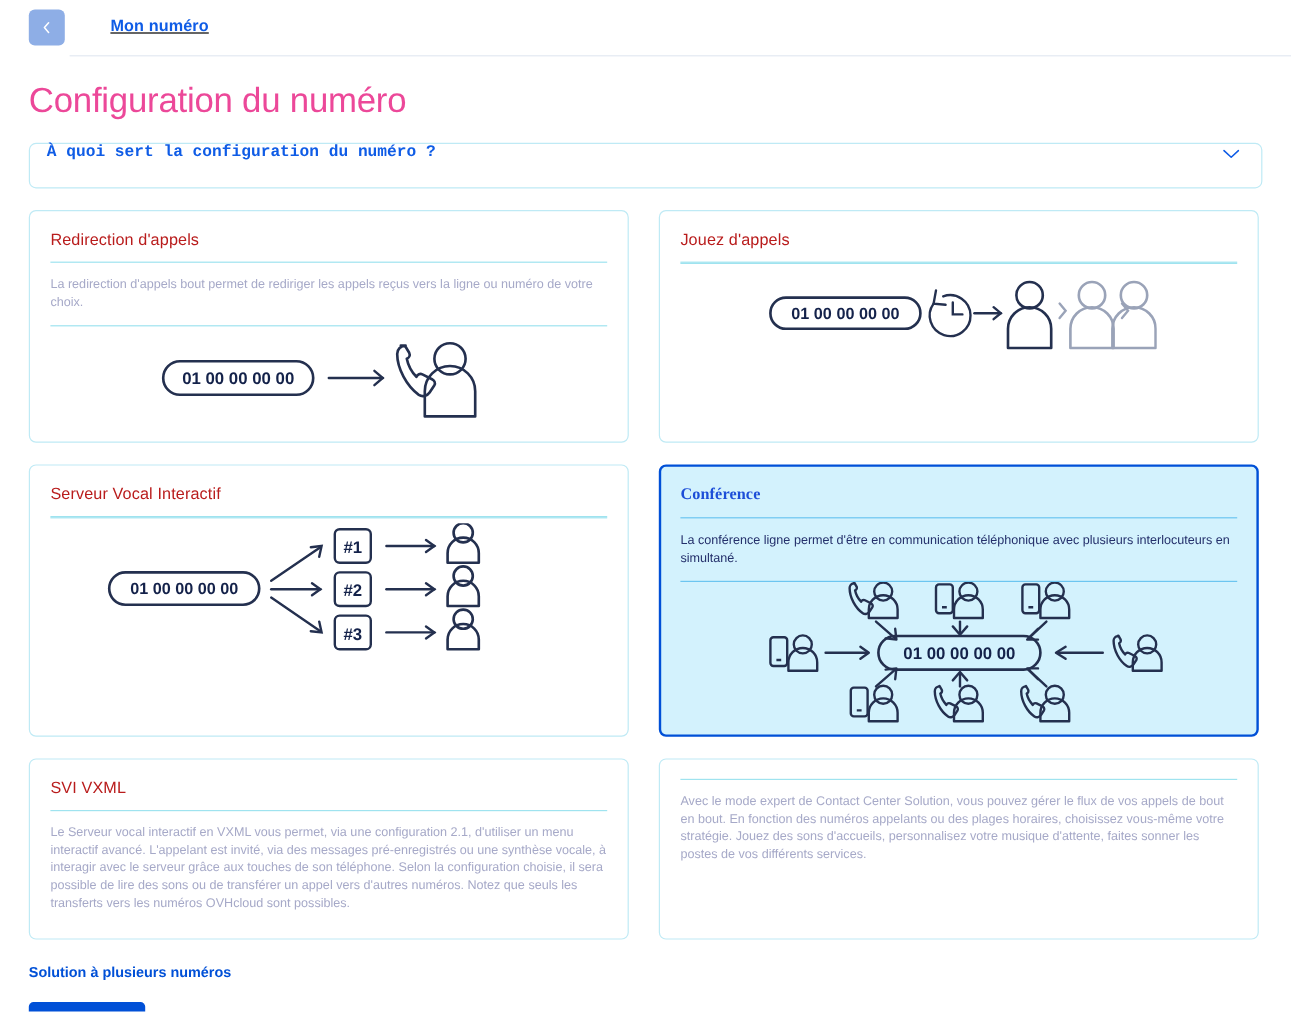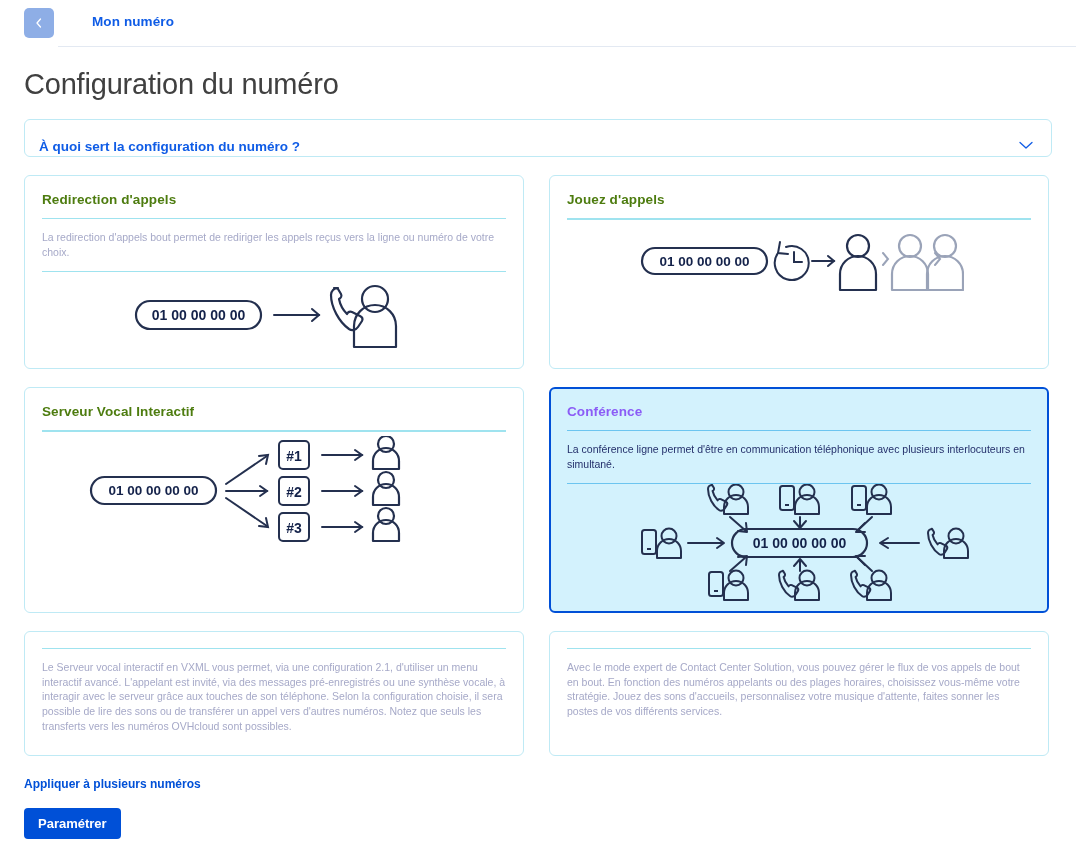--- a/index.html
+++ b/index.html
@@ -37,20 +37,21 @@
     display: flex; align-items: center; justify-content: center;
     cursor: pointer;
     flex: none;
   }
   .back-btn svg { display: block; }
   .tabs {
     display: flex;
     align-items: center;
     margin-left: 20px;
     height: 47px;
+    text-decoration: underline;
   }
   .tab {
     position: relative;
     padding: 14px 18px 0 18px;
     height: 47px;
     font-size: 13.5px;
     font-weight: bold;
     color: #0f5ce6;
     cursor: pointer;
     white-space: nowrap;
@@ -61,37 +62,38 @@
     position: absolute;
     left: 8px; right: 8px; bottom: 0;
     height: 3px;
     background: #0050d7;
   }
 
   
   .page { padding: 0 24px; }
   .page-title {
     font-size: 29px;
-    color: #404040;
+    color: #ec4899;
     margin: 20px 0 18px 0;
     font-weight: normal;
     letter-spacing: -.2px;
   }
 
   .accordion {
     border: 1px solid #bfeaf5;
     border-radius: 6px;
     height: 38px;
     display: flex;
-    align-items: flex-end;
+    align-items: flex-start;
     justify-content: space-between;
     padding: 0 18px 2px 14px;
     background: #fff;
     cursor: pointer;
     margin-bottom: 18px;
+    font-family: Liberation Mono, monospace;
   }
   .accordion-label {
     font-size: 13.5px;
     font-weight: bold;
     color: #0f5ce6;
   }
   .chev { display: block; }
 
   
   .grid {
@@ -108,28 +110,28 @@
     cursor: pointer;
     position: relative;
   }
   .card.selected {
     border: 2px solid #0050d7;
     background: #d3f2fd;
     padding: 15px 16px 9px 16px;
   }
   .card-title {
     font-size: 13.5px;
-    color: #4d7c0f;
+    color: #b91c1c;
     padding-bottom: 11px;
     letter-spacing: .1px;
+  }
+  .card.selected .card-title {
+    color: #1d4ed8;
     font-weight: bold;
-  }
-  .card.selected .card-title {
-    color: #8b5cf6;
-    font-weight: bold;
+    font-family: Liberation Serif, serif;
   }
   .rule {
     height: 1px;
     background: #9fe3ef;
     margin: 0 0 0 0;
   }
   .card.selected .rule { background: #6cc5f0; }
   .card-desc {
     font-size: 10.5px;
     color: #a6a9c8;
@@ -396,30 +398,31 @@
               <path d="M205 82 L 211 75 L 217 82"></path>
 
             <path d="M283 87 L 268 73"></path>
               <path d="M276 81 L 267 72 L 276 72"></path>
           </g>
         </svg>
       </div>
     </div>
 
     <div class="card">
+      <div class="card-title">SVI VXML</div>
       <div class="rule"></div>
       <div class="card-desc">Le Serveur vocal interactif en VXML vous permet, via une configuration 2.1, d'utiliser un menu interactif avancé. L'appelant est invité, via des messages pré-enregistrés ou une synthèse vocale, à interagir avec le serveur grâce aux touches de son téléphone. Selon la configuration choisie, il sera possible de lire des sons ou de transférer un appel vers d'autres numéros. Notez que seuls les transferts vers les numéros OVHcloud sont possibles.</div>
     </div>
 
     <div class="card">
       <div class="rule"></div>
       <div class="card-desc">Avec le mode expert de Contact Center Solution, vous pouvez gérer le flux de vos appels de bout en bout. En fonction des numéros appelants ou des plages horaires, choisissez vous-même votre stratégie. Jouez des sons d'accueils, personnalisez votre musique d'attente, faites sonner les postes de vos différents services.</div>
     </div>
 
   </div>
 </div>
 
 <div class="footer">
-  <a class="multi-link">Appliquer à plusieurs numéros</a>
+  <a class="multi-link">Solution à plusieurs numéros</a>
   <div>
     <button class="primary-btn">Paramétrer</button>
   </div>
 </div>
 
 </body></html>

